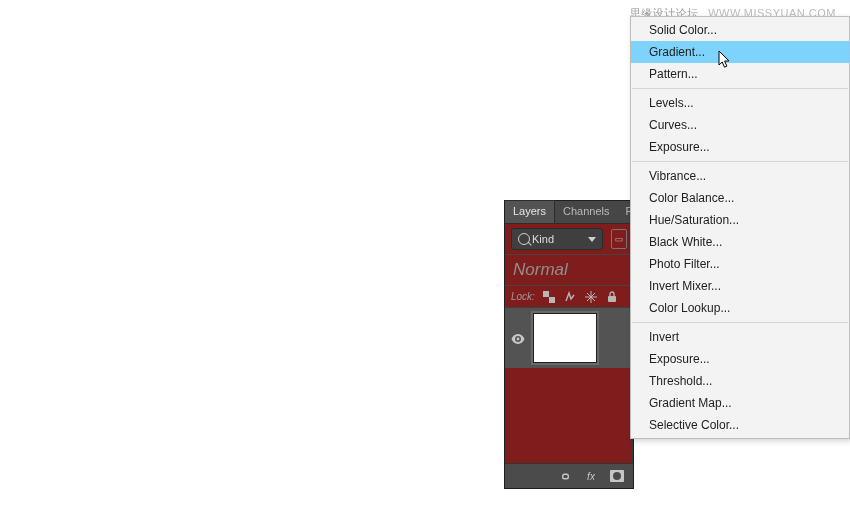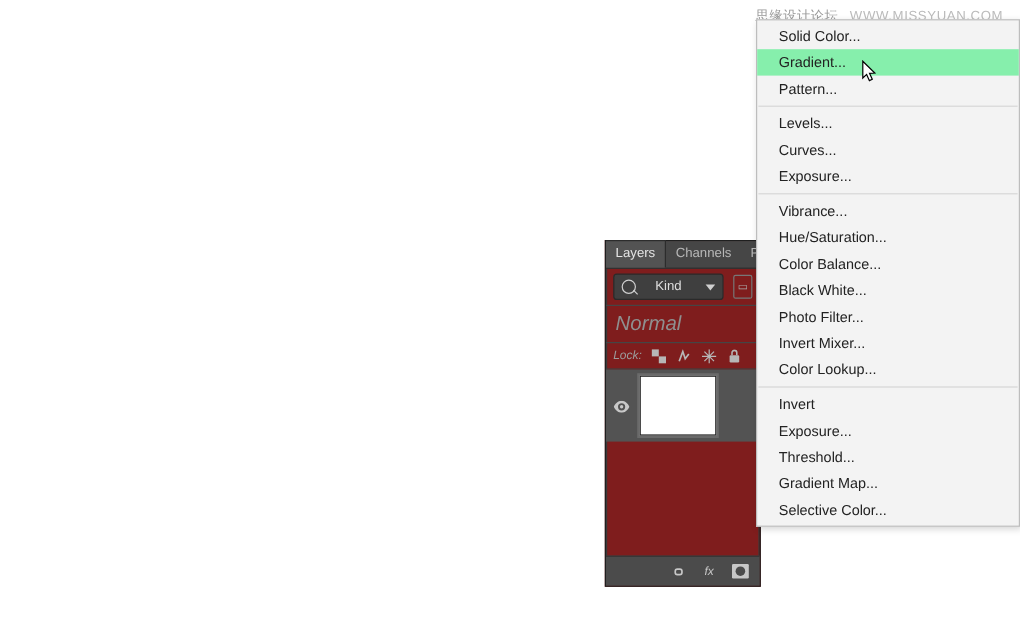--- a/index.html
+++ b/index.html
@@ -4,21 +4,21 @@
 <style>
   html,body{margin:0;padding:0;width:850px;height:525px;background:#fff;font-family:"Segoe UI",Tahoma,Arial,sans-serif;font-size:12px;color:#222;overflow:hidden;position:relative}
   .watermark{position:absolute;top:6px;right:14px;font-size:11px;color:#bbb;letter-spacing:.5px}
   .watermark .cn{color:#999;margin-right:6px}
   
   .layers-panel{position:absolute;left:504px;top:200px;width:128px;height:287px;background:#7f1d1d;border:1px solid #1f1f1f;box-shadow:0 0 0 1px #3a3a3a inset}
   .lp-tabs{display:flex;height:22px;background:#464646;border-bottom:1px solid #2c2c2c;font-size:11px;color:#b8b8b8;align-items:stretch}
   .lp-tab{padding:4px 8px 0 8px;cursor:default}
   .lp-tab.active{background:#535353;color:#e6e6e6;border-top:1px solid #2c2c2c;border-right:1px solid #2c2c2c;margin-top:-1px}
   .lp-row{display:flex;align-items:center;gap:6px;padding:4px 6px;border-bottom:1px solid #454545}
-  .lp-kind{display:flex;align-items:center;background:#3f3f3f;border:1px solid #2a2a2a;border-radius:3px;height:20px;padding:0 6px;color:#ddd;font-size:11px;gap:16px;flex:1}
+  .lp-kind{display:flex;align-items:center;background:#3f3f3f;border:1px solid #2a2a2a;border-radius:3px;height:20px;padding:0 6px;color:#ddd;font-size:11px;gap:2px;flex:1}
   .lp-kind .mag{width:10px;height:10px;border:1.3px solid #cfcfcf;border-radius:50%;position:relative;display:inline-block}
   .lp-kind .mag::after{content:"";position:absolute;width:5px;height:1.3px;background:#cfcfcf;left:8px;top:9px;transform:rotate(45deg)}
   .lp-kind .caret{margin-left:auto;width:0;height:0;border-left:4px solid transparent;border-right:4px solid transparent;border-top:5px solid #cfcfcf}
   .ftype{width:14px;height:18px;border:1px solid #777;border-radius:2px;margin-left:2px;display:flex;align-items:center;justify-content:center;color:#aaa;font-size:9px}
   .lp-blend{display:flex;align-items:center;padding:5px 8px;color:#8f8f8f;font-size:17px;border-bottom:1px solid #454545;font-style:italic}
   .lp-lock{display:flex;align-items:center;gap:8px;padding:4px 6px;color:#9c9c9c;border-bottom:1px solid #3f3f3f;font-size:10px;font-style:italic}
   .lk-ic{width:13px;height:13px;display:inline-flex;align-items:center;justify-content:center;color:#b7b7b7}
   .lk-ic svg{width:12px;height:12px;fill:#b7b7b7}
   .layers-list{padding:0;background:#535353}
   .layer-row{display:flex;align-items:center;height:60px;padding:0 6px;gap:8px}
@@ -27,21 +27,21 @@
   .thumb{width:62px;height:48px;background:#fff;border:1px solid #1e1e1e;box-shadow:0 0 0 2px #6a6a6a}
   .lp-footer{position:absolute;left:0;right:0;bottom:0;height:24px;background:#4b4b4b;border-top:1px solid #333;display:flex;align-items:center;justify-content:flex-end;gap:10px;padding:0 8px}
   .ft-ic{width:16px;height:16px;display:flex;align-items:center;justify-content:center;color:#c7c7c7}
   .ft-ic svg{width:13px;height:13px;fill:#c7c7c7}
   .fx{font-size:10px;font-style:italic;color:#c7c7c7}
   .mask-ic{width:14px;height:12px;background:#c7c7c7;border-radius:1px;position:relative}
   .mask-ic::after{content:"";position:absolute;left:3px;top:2px;width:8px;height:8px;border-radius:50%;background:#4b4b4b}
   
   .ctx-menu{position:absolute;left:630px;top:16px;width:218px;background:#f3f3f3;border:1px solid #bdbdbd;box-shadow:2px 2px 6px rgba(0,0,0,.18);padding:2px 0}
   .ctx-item{padding:4px 28px 4px 18px;color:#222;cursor:default;white-space:nowrap}
-  .ctx-item.hover{background:#86efac}
+  .ctx-item.hover{background:#7dd3fc}
   .ctx-sep{height:1px;background:#d6d6d6;margin:3px 1px}
   
   .cursor{position:absolute;left:718px;top:50px;width:16px;height:20px;pointer-events:none}
   .cursor svg{width:16px;height:20px}
 </style>
 </head>
 <body>
 
 <div class="watermark">
   <span class="cn">思缘设计论坛</span>
@@ -122,22 +122,22 @@
 <div class="ctx-menu" id="ctx">
     <div class="ctx-item">Solid Color...</div>
     <div class="ctx-item hover">Gradient...</div>
     <div class="ctx-item">Pattern...</div>
     <div class="ctx-sep"></div>
     <div class="ctx-item">Levels...</div>
     <div class="ctx-item">Curves...</div>
     <div class="ctx-item">Exposure...</div>
     <div class="ctx-sep"></div>
     <div class="ctx-item">Vibrance...</div>
+    <div class="ctx-item">Color Balance...</div>
     <div class="ctx-item">Hue/Saturation...</div>
-    <div class="ctx-item">Color Balance...</div>
     <div class="ctx-item">Black  White...</div>
     <div class="ctx-item">Photo Filter...</div>
     <div class="ctx-item">Invert Mixer...</div>
     <div class="ctx-item">Color Lookup...</div>
     <div class="ctx-sep"></div>
     <div class="ctx-item">Invert</div>
     <div class="ctx-item">Exposure...</div>
     <div class="ctx-item">Threshold...</div>
     <div class="ctx-item">Gradient Map...</div>
     <div class="ctx-item">Selective Color...</div>

